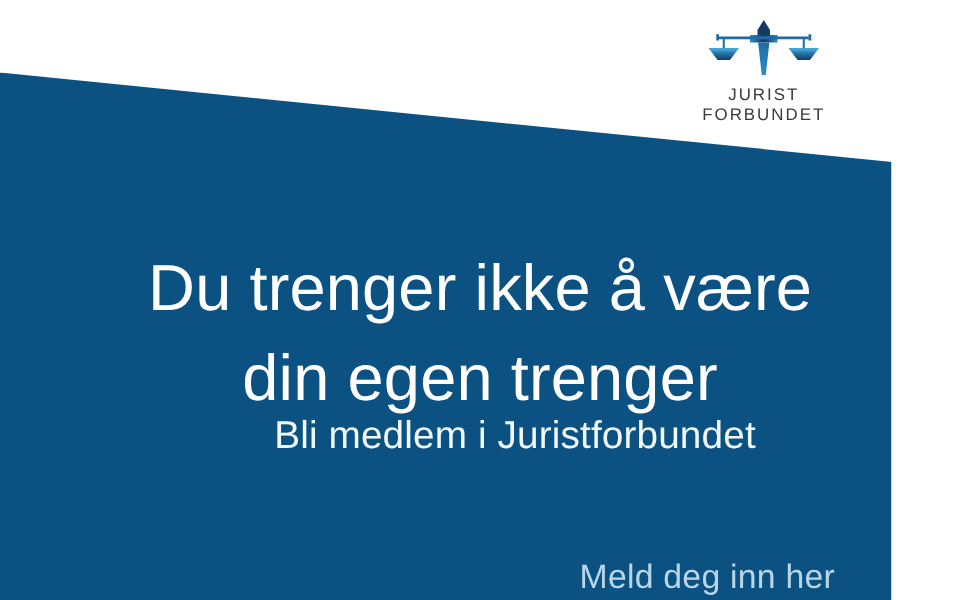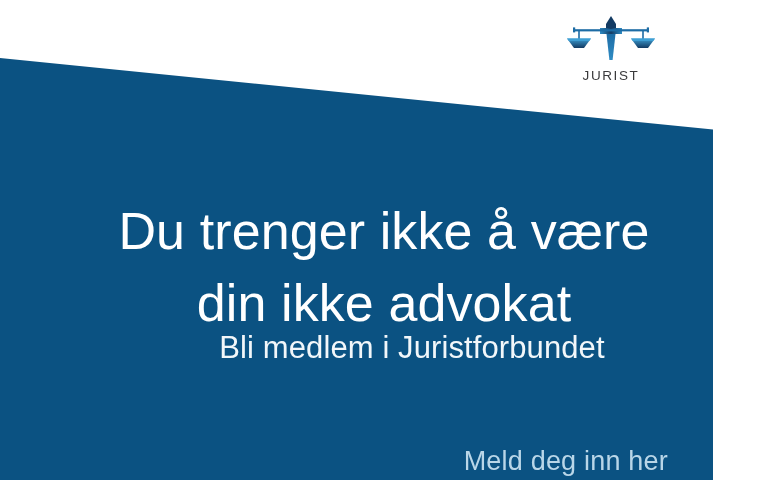--- a/index.html
+++ b/index.html
@@ -157,28 +157,29 @@
 
       <path d="M2 24.5 L26 24.5 L19 34 L9 34 Z" fill="url(#gpan)"></path>
       <path d="M2 24.5 L26 24.5 L24.2 27 L3.8 27 Z" fill="#3e9fd4"></path>
 
       <path d="M66 24.5 L90 24.5 L83 34 L73 34 Z" fill="url(#gpan)"></path>
       <path d="M66 24.5 L90 24.5 L88.2 27 L67.8 27 Z" fill="#3e9fd4"></path>
     </svg>
 
     <div class="logo-wordmark">
       <span>JURIST</span>
+      <span>FORBUNDET</span>
     </div>
   </div>
 
   <div class="copy">
 
     <h1 class="headline">
       <span class="line">Du trenger ikke å være</span>
-      <span class="line">din ikke advokat</span>
+      <span class="line">din egen trenger</span>
     </h1>
 
     <div class="subheadline">Bli medlem i Juristforbundet</div>
 
     <a class="cta" href="#">Meld deg inn her</a>
 
   </div>
 </div>
 
 </body></html>

